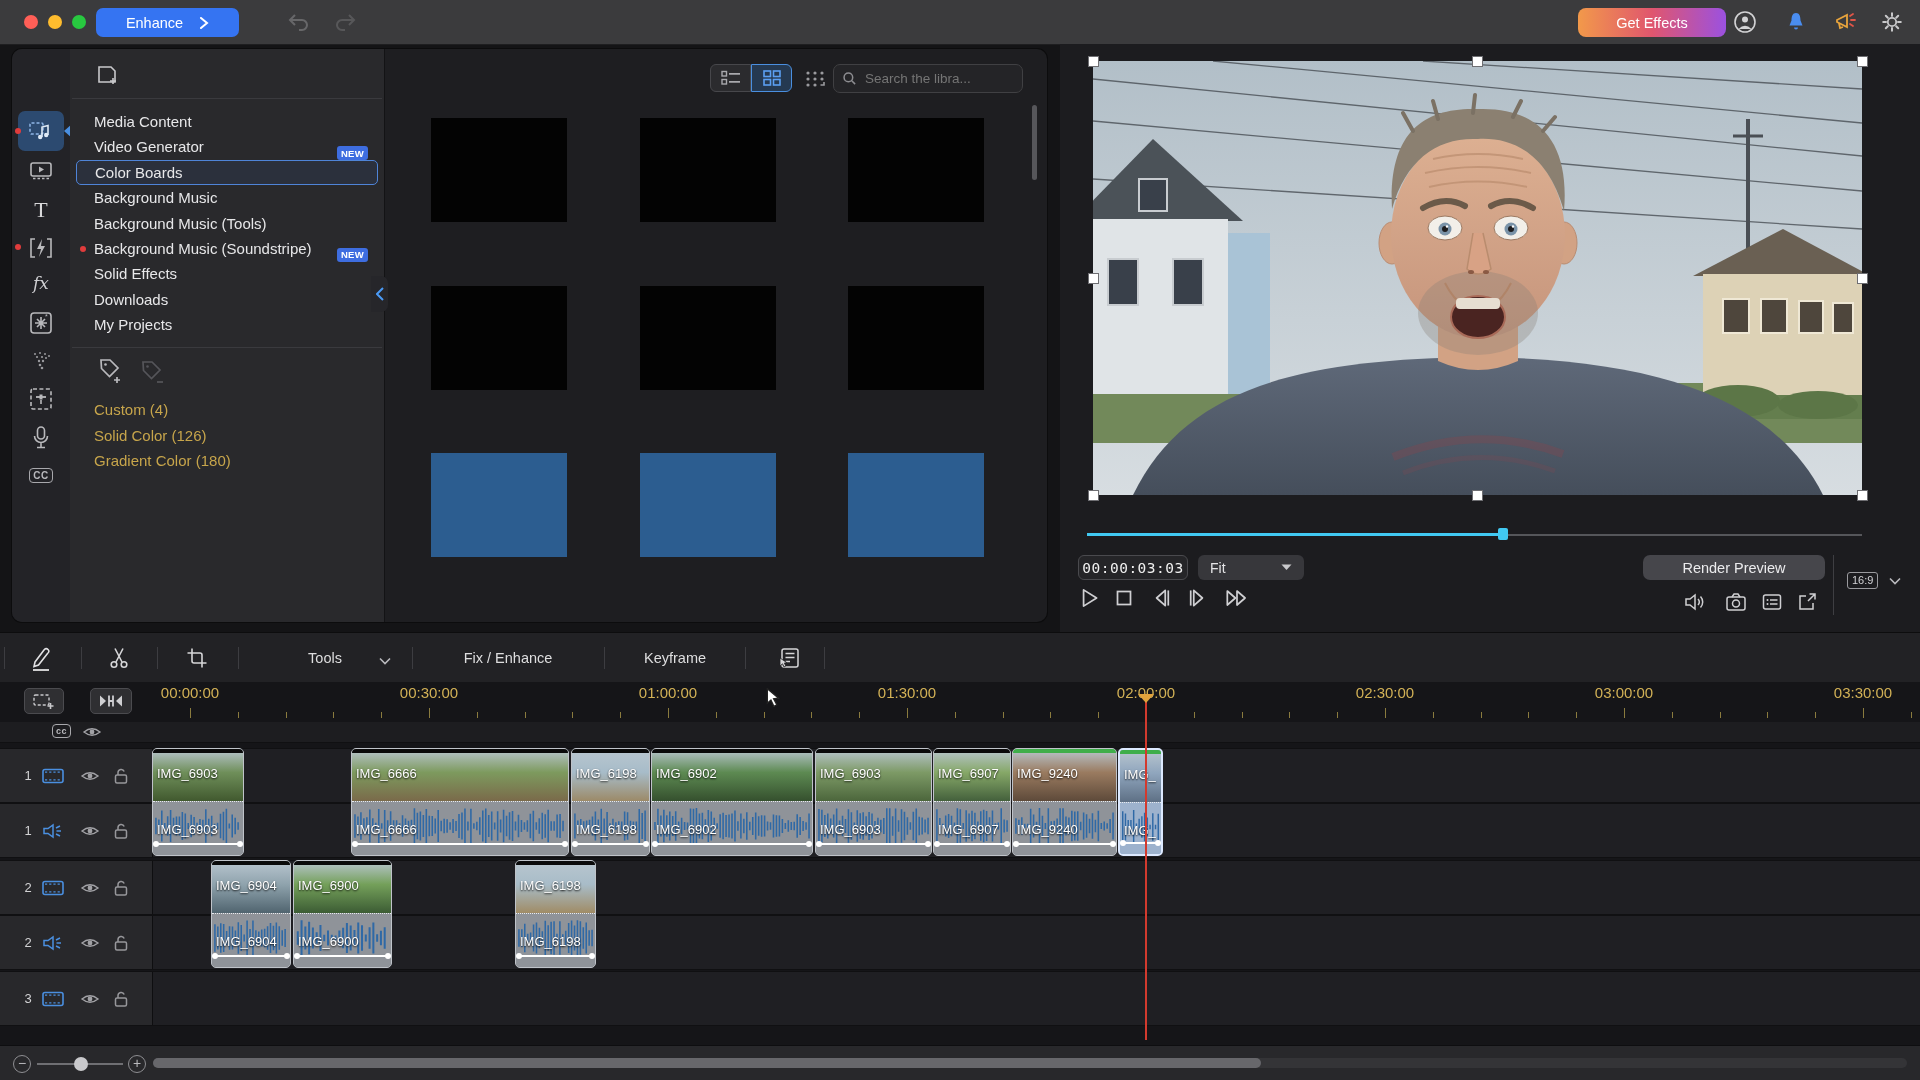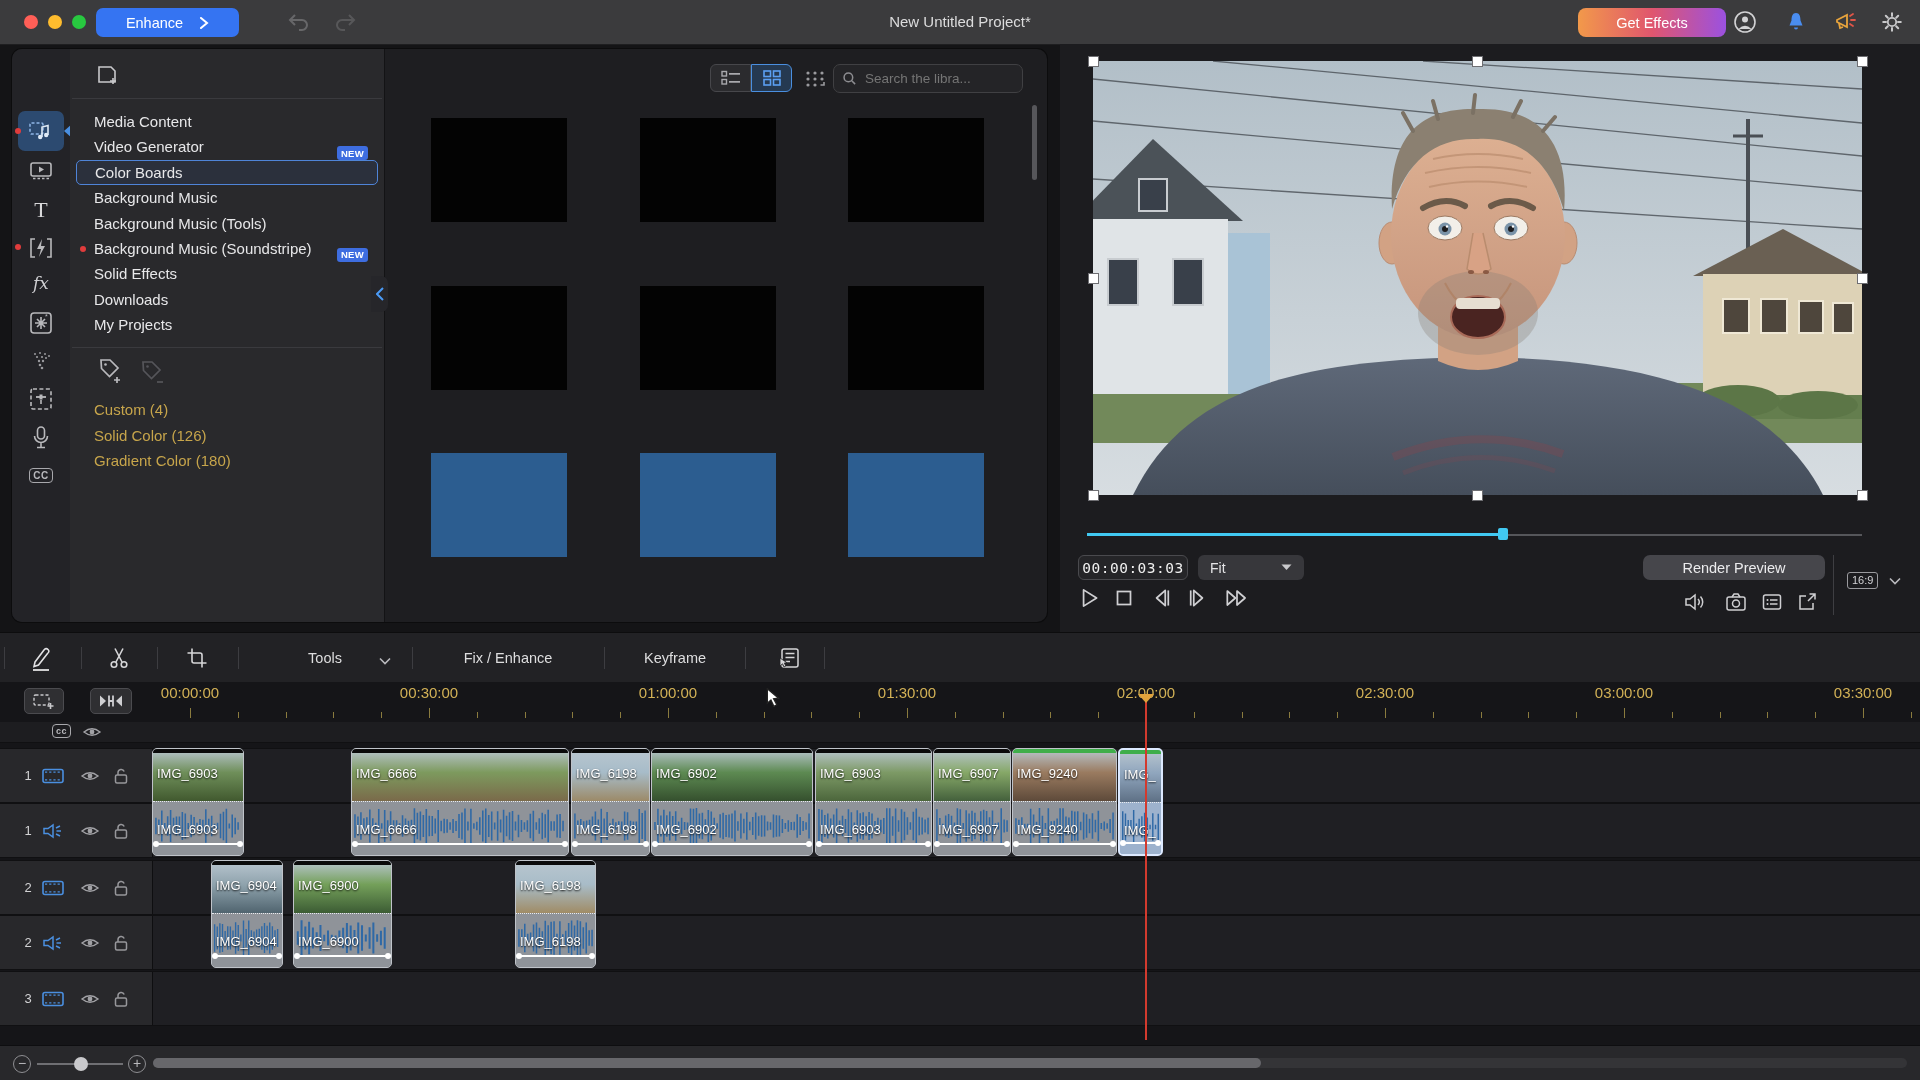--- a/index.html
+++ b/index.html
@@ -146,21 +146,20 @@
         <path d="M10,4 L5,9 L10,14" fill="none" stroke="#8b8b8e" stroke-width="2"></path>
         </svg>
       </span>
     <span class="histbtn" style="left:333px">
       <svg width="26" height="22" viewBox="0 0 26 22">
         <path d="M20,9 H9 a5,5 0 1 0 0,10 H12" fill="none" stroke="#6e6e71" stroke-width="2"></path>
         <path d="M16,4 L21,9 L16,14" fill="none" stroke="#6e6e71" stroke-width="2"></path>
         </svg>
       </span>
 
-    <div class="apptitle">New Untitled Project*</div>
 
     <div class="btn-premium">
       <span>Get Effects</span>
     </div>
     <span class="tbicon" style="left:1733px">
       <svg width="24" height="24" viewBox="0 0 24 24">
         <circle cx="12" cy="12" r="10" fill="none" stroke="#d2d2d4" stroke-width="1.6"></circle>
         <circle cx="12" cy="9.5" r="3" fill="#d2d2d4"></circle>
         <path d="M5.5,19 Q12,12.5 18.5,19" fill="#d2d2d4"></path>
         </svg>
@@ -897,21 +896,21 @@
           <div class="ca">
             <svg viewBox="0 0 45 30" preserveAspectRatio="none">
               <path d="M3,3.2V26.8M6,4.8V25.2M9,9.7V20.3M12,9.7V20.3M15,2.3V27.7M18,12.3V17.7M21,8.9V21.1M24,6.9V23.1M27,4.3V25.7M30,7.8V22.2M33,13.4V16.6M36,4.7V25.3M39,13.4V16.6M42,5.0V25.0" stroke="#2f69a6" stroke-width="1.6" fill="none"></path>
             </svg>
             <span class="alabel">IMG_</span>
             <div class="vol"></div>
             <div class="vdot" style="left: 0px;"></div>
             <div class="vdot" style="right: 0px;"></div>
           </div>
         </div>
-        <div class="clip" style="left: 211px; top: 178px; width: 72px; padding-left: 48px;">
+        <div class="clip" style="left: 211px; top: 178px; width: 80px; padding-left: 48px;">
           <div class="cv" style="background: linear-gradient(rgb(185, 198, 207) 0%, rgb(143, 163, 173) 45%, rgb(80, 100, 111) 100%);">
             <div class="ctop"></div>
             <span class="clabel">IMG_6904</span>
           </div>
           <div class="ca">
             <svg viewBox="0 0 80 30" preserveAspectRatio="none">
               <path d="M3,4.6V25.4M6,6.4V23.6M9,4.0V26.0M12,4.5V25.5M15,9.7V20.3M18,6.2V23.8M21,6.4V23.6M24,9.4V20.6M27,3.2V26.8M30,5.3V24.7M33,12.4V17.6M36,1.8V28.2M39,8.2V21.8M42,1.8V28.2M45,9.1V20.9M48,10.2V19.8M51,8.6V21.4M54,8.1V21.9M57,6.2V23.8M60,3.8V26.2M63,5.8V24.2M66,3.3V26.7M69,6.2V23.8M72,9.2V20.8M75,8.3V21.7" stroke="#2f69a6" stroke-width="1.6" fill="none"></path>
             </svg>
             <span class="alabel">IMG_6904</span>
             <div class="vol"></div>

